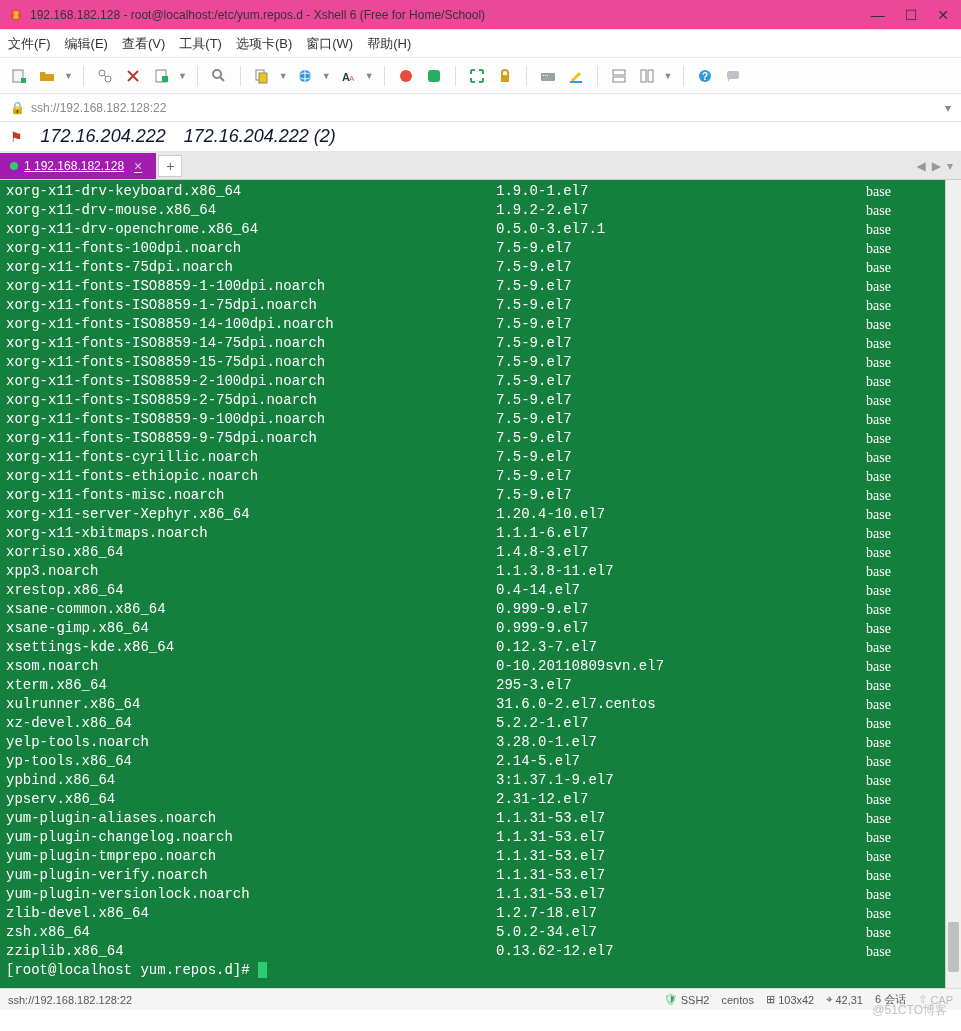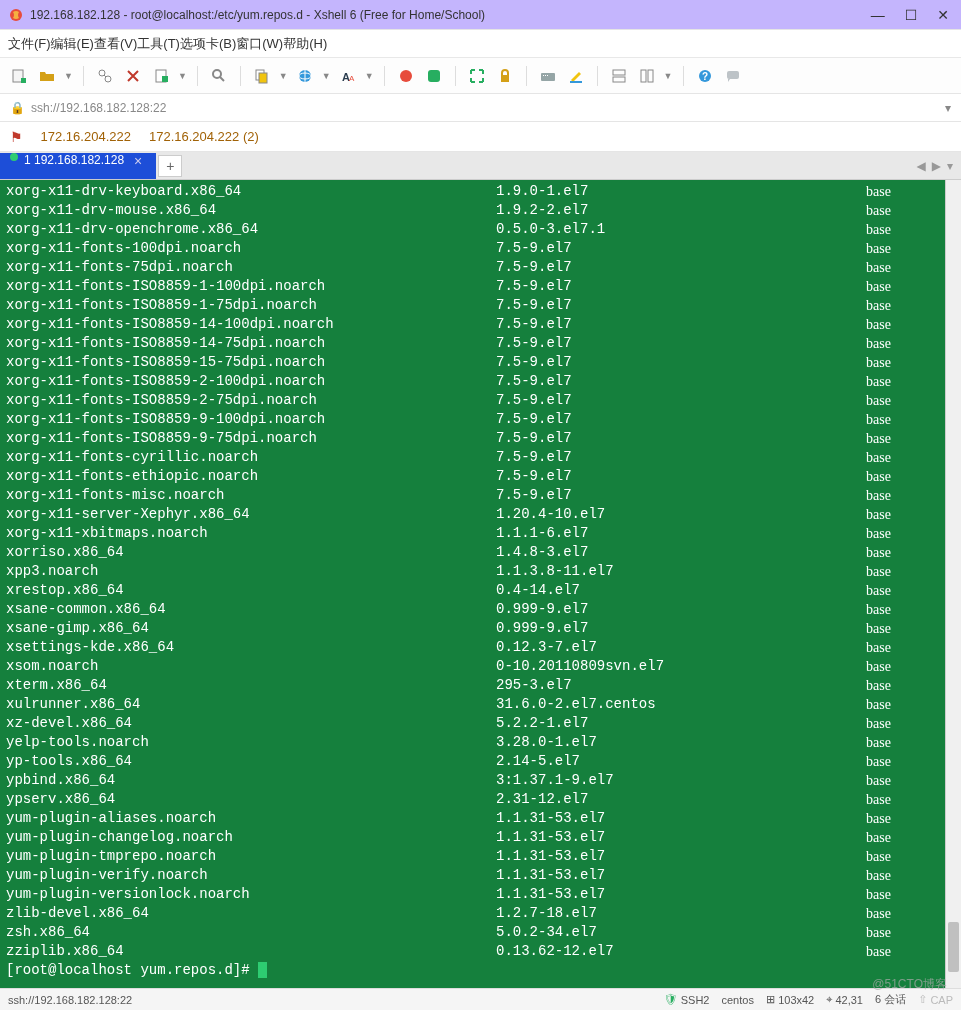--- a/index.html
+++ b/index.html
@@ -1,54 +1,54 @@
 <!DOCTYPE html>
 <html><head>
 <meta charset="utf-8">
 <style>
 * { margin: 0; padding: 0; box-sizing: border-box; }
 body { font-family: "Segoe UI", Tahoma, sans-serif; font-size: 12px; background: #fff; width: 961px; height: 1031px; overflow: hidden; position: relative; }
-.title-bar { height: 30px; display: flex; align-items: center; padding: 8px 8px; background: #c4b5fd; border-bottom: 1px solid #e5e5e5; }
+.title-bar { height: 30px; display: flex; align-items: center; padding: 8px 8px; background: #ec4899; border-bottom: 1px solid #e5e5e5; }
 .title-bar .icon { width: 16px; height: 16px; margin-right: 6px; }
 .title-bar .title { flex: 1; font-size: 12px; color: #333; }
 .win-controls { display: flex; gap: 20px; margin-right: 4px; }
 .win-controls span { cursor: pointer; font-size: 14px; color: #333; }
-.menu-bar { height: 28px; display: flex; align-items: center; padding: 0 8px; background: #fff; border-bottom: 1px solid #e8e8e8; }
+.menu-bar { height: 28px; display: flex; align-items: center; padding: 0 8px; gap: 14px; background: #fff; border-bottom: 1px solid #e8e8e8; }
 .menu-item { font-size: 13px; color: #333; cursor: pointer; }
 .toolbar { height: 36px; display: flex; align-items: center; padding: 0 8px; gap: 6px; background: #fdfdfd; border-bottom: 1px solid #e5e5e5; }
 .tb-sep { width: 1px; height: 20px; background: #ddd; margin: 0 4px; }
 .tb-btn { width: 22px; height: 22px; display: flex; align-items: center; justify-content: center; cursor: pointer; border-radius: 2px; }
 .addr-bar { height: 28px; display: flex; align-items: center; padding: 0 10px; background: #fff; border-bottom: 1px solid #e5e5e5; }
 .addr-bar .lock { color: #d4a017; margin-right: 6px; }
 .addr-bar .addr { color: #888; font-size: 12px; }
 .addr-drop { margin-left: auto; color: #888; cursor: pointer; }
 .conn-bar { height: 30px; display: flex; align-items: center; padding: 0 10px; gap: 18px; background: #fff; border-bottom: 1px solid #e5e5e5; }
 .conn-bar .flag { color: #c0392b; font-size: 14px; }
-.conn-item { font-size: 13px; color: #a16207; cursor: pointer; }
+.conn-item { font-size: 18px; color: #0f172a; cursor: pointer; font-style: italic; }
 .tab-bar { height: 28px; display: flex; align-items: center; background: #e8e8e8; border-bottom: 1px solid #ccc; }
-.tab { height: 26px; padding: 0 10px; display: flex; align-items: flex-start; gap: 6px; background: #1d4ed8; color: #fff; font-size: 12px; cursor: pointer; }
+.tab { height: 26px; padding: 0 10px; display: flex; align-items: center; gap: 6px; background: #a21caf; color: #fff; font-size: 12px; cursor: pointer; text-decoration: underline; }
 .tab .dot { width: 8px; height: 8px; background: #2ecc71; border-radius: 50%; }
 .tab-close { color: #cce; cursor: pointer; font-size: 14px; padding: 0 4px; }
 .tab-add { width: 24px; height: 22px; margin-left: 2px; display: flex; align-items: center; justify-content: center; background: #fff; border: 1px solid #ccc; cursor: pointer; font-size: 14px; color: #666; }
 .tab-nav { margin-left: auto; display: flex; gap: 6px; padding-right: 8px; color: #999; }
 .terminal-wrap { display: flex; height: 808px; }
 .terminal { flex: 1; background: #15803d; color: #fff; font-family: Consolas, "Courier New", monospace; font-size: 14px; line-height: 19px; padding: 2px 6px; white-space: pre; overflow: hidden; }
 .term-row { display: flex; }
 .col0 { width: 490px; }
 .col1 { width: 370px; }
 .col2 { flex: 1; font-family: Liberation Serif, serif; }
 .prompt-line .host { color: #fff; margin-top: 39px; }
 .cursor { display: inline-block; width: 9px; height: 16px; background: #2ecc71; vertical-align: middle; }
 .scroll { width: 16px; background: #f0f0f0; border-left: 1px solid #ccc; position: relative; }
 .scroll .thumb { position: absolute; bottom: 16px; left: 2px; right: 2px; height: 50px; background: #c0c0c0; border-radius: 2px; }
 .status-bar { height: 22px; display: flex; align-items: center; padding: 0 8px; background: #f5f5f5; border-top: 1px solid #ddd; font-size: 11px; color: #555; gap: 12px; }
 .status-bar .left { flex: 1; }
 .status-bar .item { display: flex; align-items: center; gap: 3px; }
 .status-bar .green { color: #27ae60; }
-.watermark { position: absolute; right: 14px; bottom: 38px; font-size: 12px; color: #aaa; opacity: 0.7; }
+.watermark { position: absolute; right: 14px; bottom: 12px; font-size: 12px; color: #aaa; opacity: 0.7; }
 svg { display: block; }
 </style>
 </head>
 <body>
 
 <div class="title-bar">
   <span class="icon">
     <svg width="16" height="16" viewBox="0 0 16 16">
         <circle cx="8" cy="8" r="6" fill="#e74c3c"></circle>
         <path d="M5 5 q3 -2 6 0 q-2 3 0 6 q-3 2 -6 0 q2 -3 0 -6" fill="#f5b041"></path>

